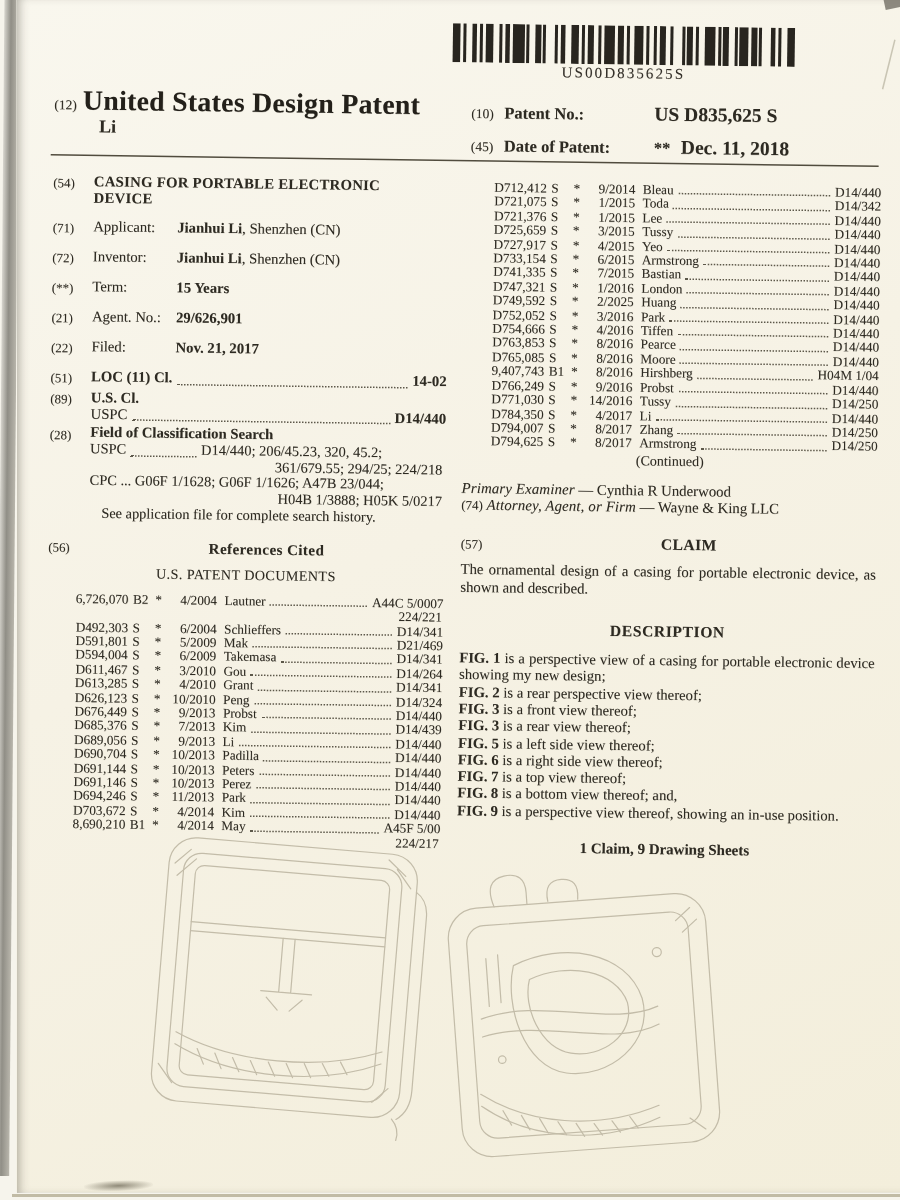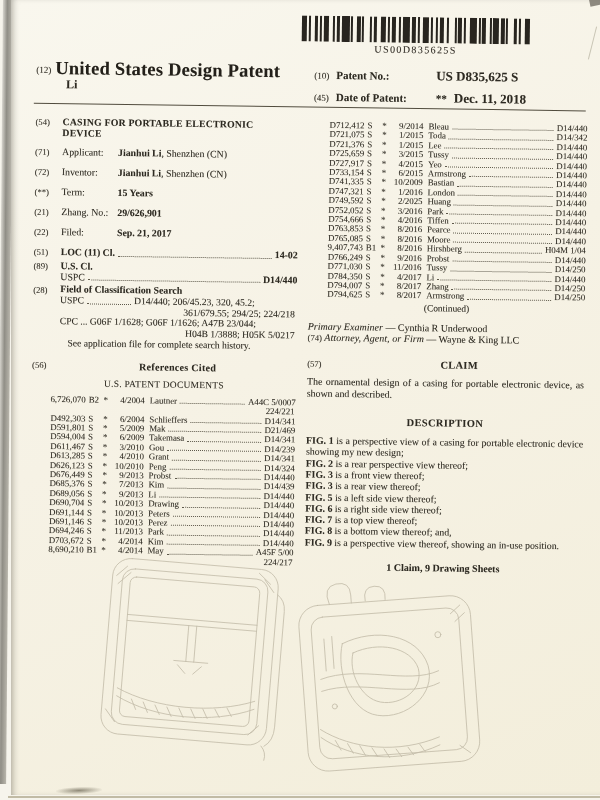--- a/index.html
+++ b/index.html
@@ -243,30 +243,30 @@
       <span class="f-num">(**)</span>
       <span class="f-body">
           <span class="f-lab">Term:</span>
           <span class="bold">15 Years</span>
         </span>
     </div>
 
     <div class="f-row">
       <span class="f-num">(21)</span>
       <span class="f-body">
-          <span class="f-lab">Zhang. No.:</span>
+          <span class="f-lab">Agent. No.:</span>
           <span class="bold">29/626,901</span>
         </span>
     </div>
 
     <div class="f-row">
       <span class="f-num">(22)</span>
       <span class="f-body">
           <span class="f-lab">Filed:</span>
-          <span class="bold">Sep. 21, 2017</span>
+          <span class="bold">Nov. 21, 2017</span>
         </span>
     </div>
 
     <div class="f-row tight">
       <span class="f-num">(51)</span>
       <span class="f-body">
           <span class="bold">LOC (11) Cl.</span>
           <span class="dots"></span>
           <span class="bold">14-02</span>
         </span>
@@ -346,21 +346,21 @@
           <span class="dots"></span>
           <span class="rc">D14/341</span>
         </div>
         <div class="ref-row">
           <span class="rn">D611,467</span>
           <span class="rk">S</span>
           <span class="rs">*</span>
           <span class="rd">3/2010</span>
           <span class="rnm">Gou</span>
           <span class="dots"></span>
-          <span class="rc">D14/239</span>
+          <span class="rc">D14/264</span>
         </div>
         <div class="ref-row">
           <span class="rn">D613,285</span>
           <span class="rk">S</span>
           <span class="rs">*</span>
           <span class="rd">4/2010</span>
           <span class="rnm">Grant</span>
           <span class="dots"></span>
           <span class="rc">D14/341</span>
         </div>
@@ -398,21 +398,21 @@
           <span class="rd">9/2013</span>
           <span class="rnm">Li</span>
           <span class="dots"></span>
           <span class="rc">D14/440</span>
         </div>
         <div class="ref-row">
           <span class="rn">D690,704</span>
           <span class="rk">S</span>
           <span class="rs">*</span>
           <span class="rd">10/2013</span>
-          <span class="rnm">Drawing</span>
+          <span class="rnm">Padilla</span>
           <span class="dots"></span>
           <span class="rc">D14/440</span>
         </div>
         <div class="ref-row">
           <span class="rn">D691,144</span>
           <span class="rk">S</span>
           <span class="rs">*</span>
           <span class="rd">10/2013</span>
           <span class="rnm">Peters</span>
           <span class="dots"></span>
@@ -511,21 +511,21 @@
           <span class="rs">*</span>
           <span class="rd">6/2015</span>
           <span class="rnm">Armstrong</span>
           <span class="dots"></span>
           <span class="rc">D14/440</span>
         </div>
         <div class="ref-row">
           <span class="rn">D741,335</span>
           <span class="rk">S</span>
           <span class="rs">*</span>
-          <span class="rd">10/2009</span>
+          <span class="rd">7/2015</span>
           <span class="rnm">Bastian</span>
           <span class="dots"></span>
           <span class="rc">D14/440</span>
         </div>
         <div class="ref-row">
           <span class="rn">D747,321</span>
           <span class="rk">S</span>
           <span class="rs">*</span>
           <span class="rd">1/2016</span>
           <span class="rnm">London</span>
@@ -592,21 +592,21 @@
           <span class="rs">*</span>
           <span class="rd">9/2016</span>
           <span class="rnm">Probst</span>
           <span class="dots"></span>
           <span class="rc">D14/440</span>
         </div>
         <div class="ref-row">
           <span class="rn">D771,030</span>
           <span class="rk">S</span>
           <span class="rs">*</span>
-          <span class="rd">11/2016</span>
+          <span class="rd">14/2016</span>
           <span class="rnm">Tussy</span>
           <span class="dots"></span>
           <span class="rc">D14/250</span>
         </div>
         <div class="ref-row">
           <span class="rn">D784,350</span>
           <span class="rk">S</span>
           <span class="rs">*</span>
           <span class="rd">4/2017</span>
           <span class="rnm">Li</span>

